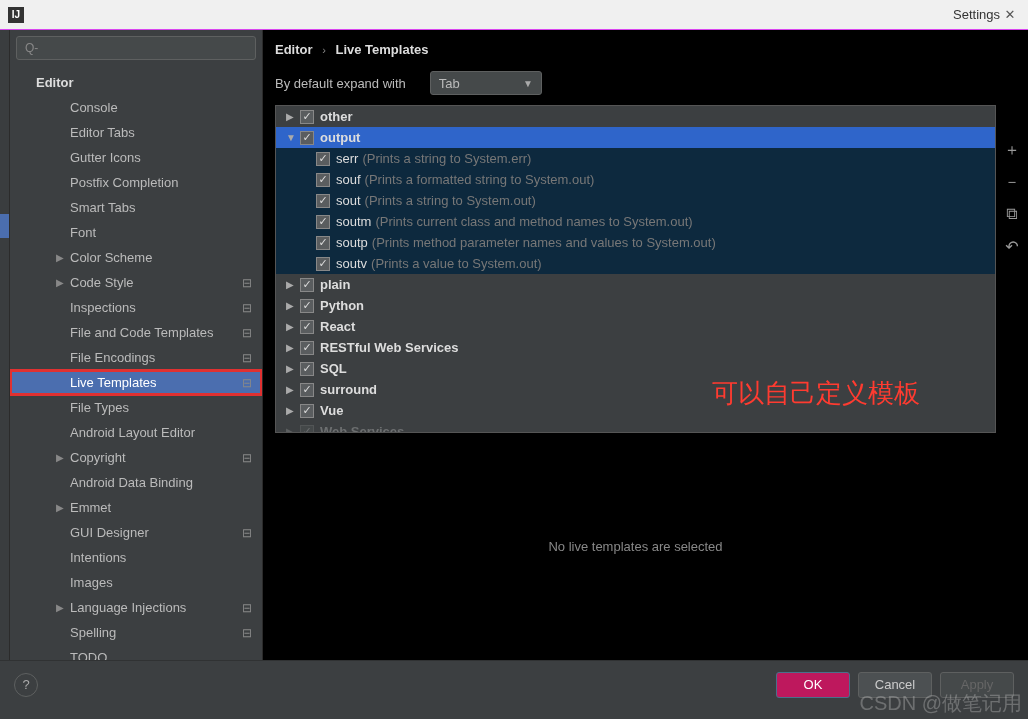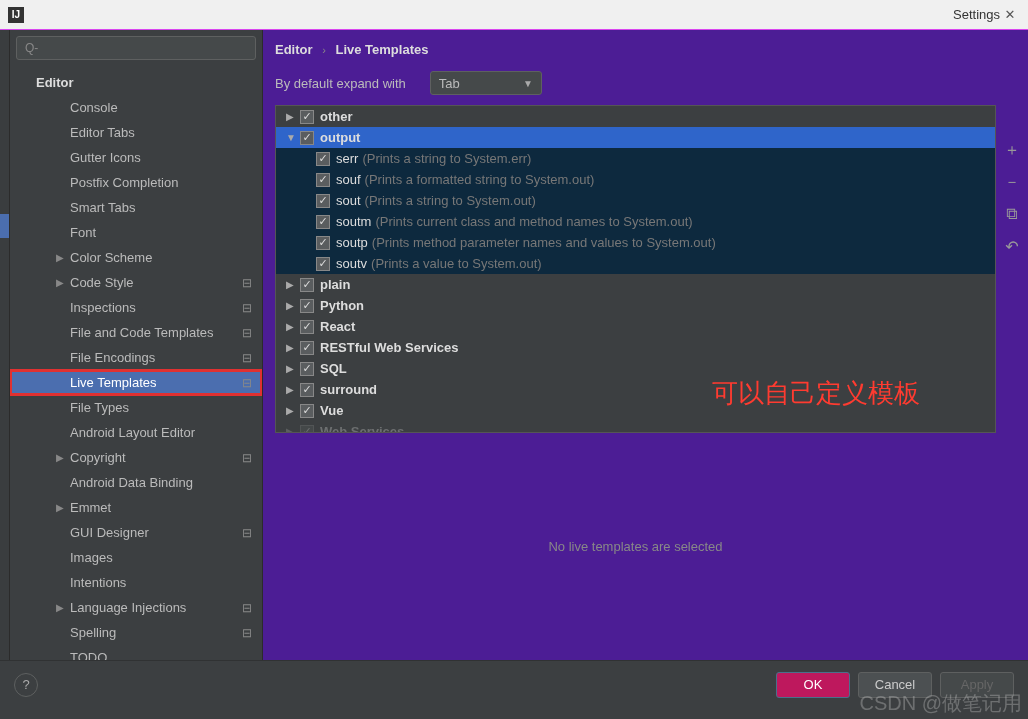--- a/index.html
+++ b/index.html
@@ -21,21 +21,21 @@
 .tree { flex: 1; overflow-y: auto; overflow-x: hidden; padding-top:6px;}
 .tree-row { height: 25px; display: flex; align-items: center; padding-left: 12px; cursor: pointer; white-space: nowrap; position:relative;}
 .tree-row.header { font-weight: bold; color: #ddd; padding-left: 26px;}
 .tree-row.lvl1 { padding-left: 60px; }
 .tree-row.lvl1b { padding-left: 46px; }
 .tree-row.selected { background: #4b6eaf; color: #fff; }
 .tree-row.highlighted { outline: 3px solid #e03131; outline-offset: -2px; z-index:2;}
 .arrow { width: 14px; display: inline-block; color: #888; font-size: 10px; }
 .config-icon { color: #888; font-size: 12px; position:absolute; right:10px;}
 
-.content { flex: 1; background: #4c1d95; display: flex; border-left:1px solid #2b2b2b;}
+.content { flex: 1; background: #000000; display: flex; border-left:1px solid #2b2b2b;}
 .content-main { flex:1; padding: 12px 0 0 12px; display:flex; flex-direction:column; min-width:0;}
 .breadcrumb { color: #ddd; font-weight: bold; margin-bottom: 14px; }
 .breadcrumb .sep { color: #888; margin: 0 6px; font-weight: normal;font-size:11px;}
 .expand-row { display: flex; align-items: center; margin-bottom: 10px; gap: 16px; }
 .expand-row .label { margin-right: 8px; }
 .combo { height: 24px; width: 112px; background: #45494a; border: 1px solid #5e6060; border-radius: 3px; display: flex; align-items: center; padding: 0 8px; justify-content: space-between; cursor:pointer;}
 .combo .chev { font-size: 10px; color: #aaa; }
 
 .templates-panel { border:1px solid #555; flex:0 0 328px; background:#3c3f41; overflow-y:auto; overflow-x:hidden;}
 .tmpl-row { height: 21px; display: flex; align-items: center; padding-left: 10px; cursor:pointer; white-space:nowrap;}
@@ -157,25 +157,25 @@
           <span class="arrow">▶</span>
           <span>Emmet</span>
         </div>
         <div class="tree-row lvl1b">
           <span class="arrow"></span>
           <span>GUI Designer</span>
           <span class="config-icon">⊟</span>
         </div>
         <div class="tree-row lvl1b">
           <span class="arrow"></span>
+          <span>Intentions</span>
+        </div>
+        <div class="tree-row lvl1b">
+          <span class="arrow"></span>
           <span>Images</span>
-        </div>
-        <div class="tree-row lvl1b">
-          <span class="arrow"></span>
-          <span>Intentions</span>
         </div>
         <div class="tree-row lvl1b">
           <span class="arrow">▶</span>
           <span>Language Injections</span>
           <span class="config-icon">⊟</span>
         </div>
         <div class="tree-row lvl1b">
           <span class="arrow"></span>
           <span>Spelling</span>
           <span class="config-icon">⊟</span>

